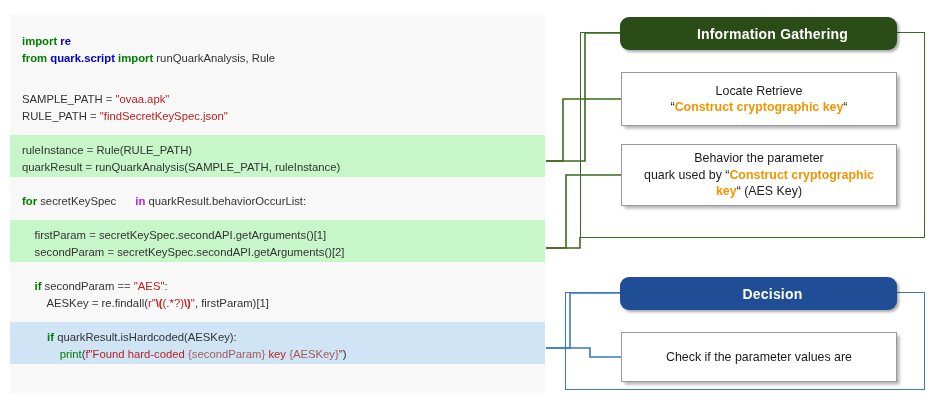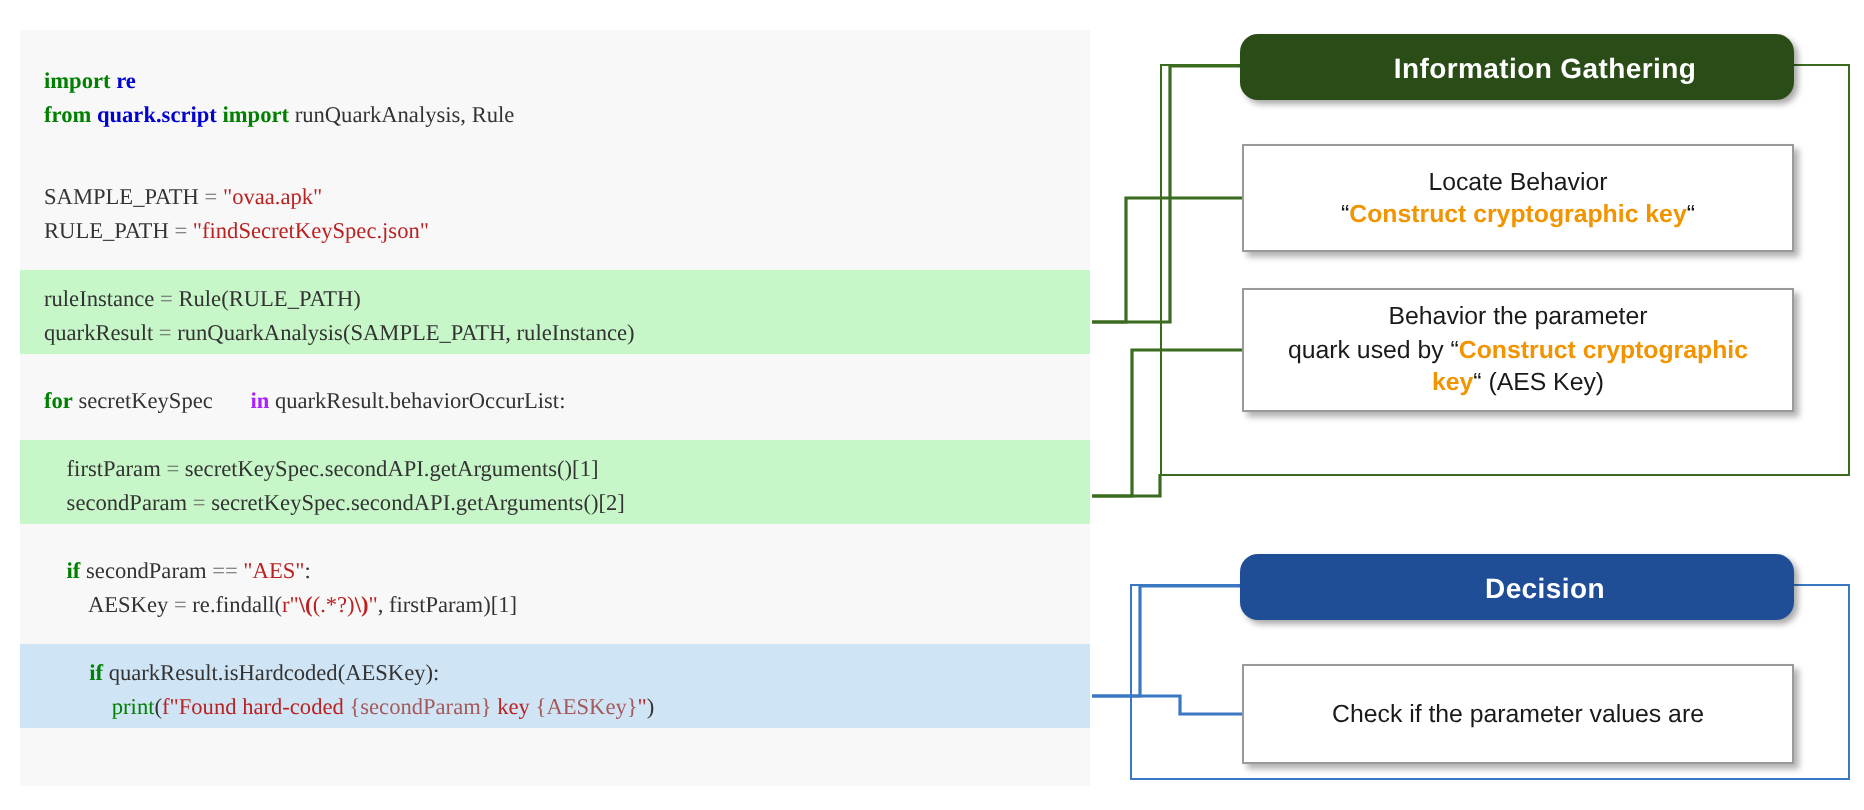--- a/index.html
+++ b/index.html
@@ -7,21 +7,21 @@
        font-family:"Liberation Sans", sans-serif;}
 
   
   #code-panel{position:absolute;left:10px;top:15px;width:535px;height:378px;
               background:#f8f8f8;overflow:hidden;}
   .band{position:absolute;left:0;width:535px;}
   .band.green{background:#c7f6c8;}
   .band.blue{background:#cfe4f5;}
 
   #code-text{position:absolute;left:0;top:0;width:535px;height:378px;
-             font-family:Liberation Serif, serif;
+             font-family:Liberation Sans, sans-serif;
              font-size:11.3px;line-height:17px;white-space:pre;}
   .ln{position:absolute;left:12px;}
 
   .k{color:#008000;font-weight:bold;}      
   .kn{color:#0000d0;font-weight:bold;}     
   .kin{color:#aa22ff;font-weight:bold;margin-left:16px;}    
   .s{color:#ba2121;}                       
   .sx{color:#bb2222;font-weight:bold;}     
   .nb{color:#008000;}                      
   .n{color:#333333;}                       
@@ -80,20 +80,20 @@
   <path d="M 546 348 L 590 348 L 590 357 L 621 357" fill="none" stroke="#3b78c3" stroke-width="1.6"></path>
 </svg>
 
 <div class="grp" id="green-group"></div>
 <div class="grp" id="blue-group"></div>
 
 <div class="hdr" id="hdr-info">Information Gathering</div>
 <div class="hdr" id="hdr-dec">Decision</div>
 
 <div class="card" id="card-locate">
-  <span><span>Locate Behavior</span><br><span>“</span><span class="hl">Construct cryptographic key</span><span>“</span></span>
+  <span><span>Locate Retrieve</span><br><span>“</span><span class="hl">Construct cryptographic key</span><span>“</span></span>
 </div>
 <div class="card" id="card-retrieve">
   <span><span>Behavior the parameter</span><br><span>quark used by “</span><span class="hl">Construct cryptographic key</span><span>“ (AES Key)</span></span>
 </div>
 <div class="card" id="card-check">
   <span><span>Check if the parameter values are</span><br></span>
 </div>
 
 </body></html>

